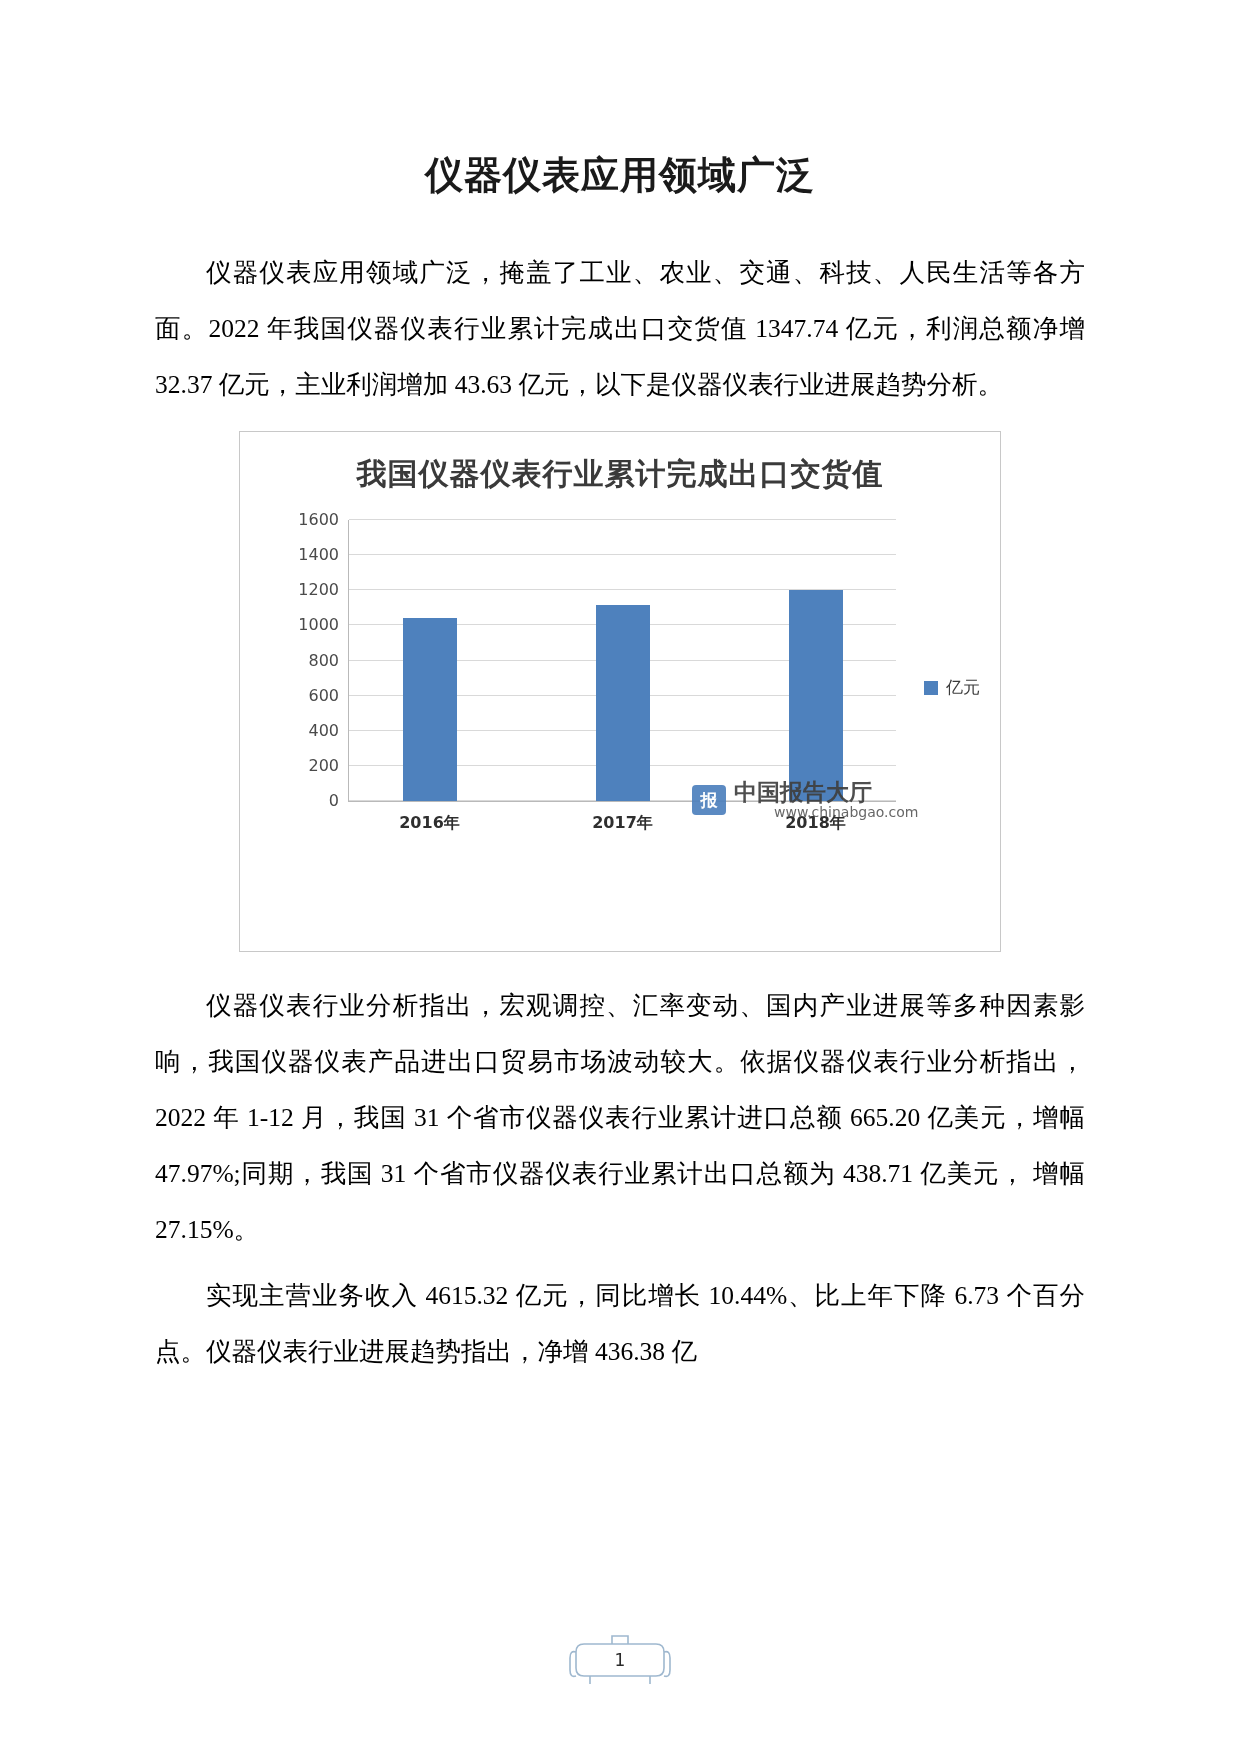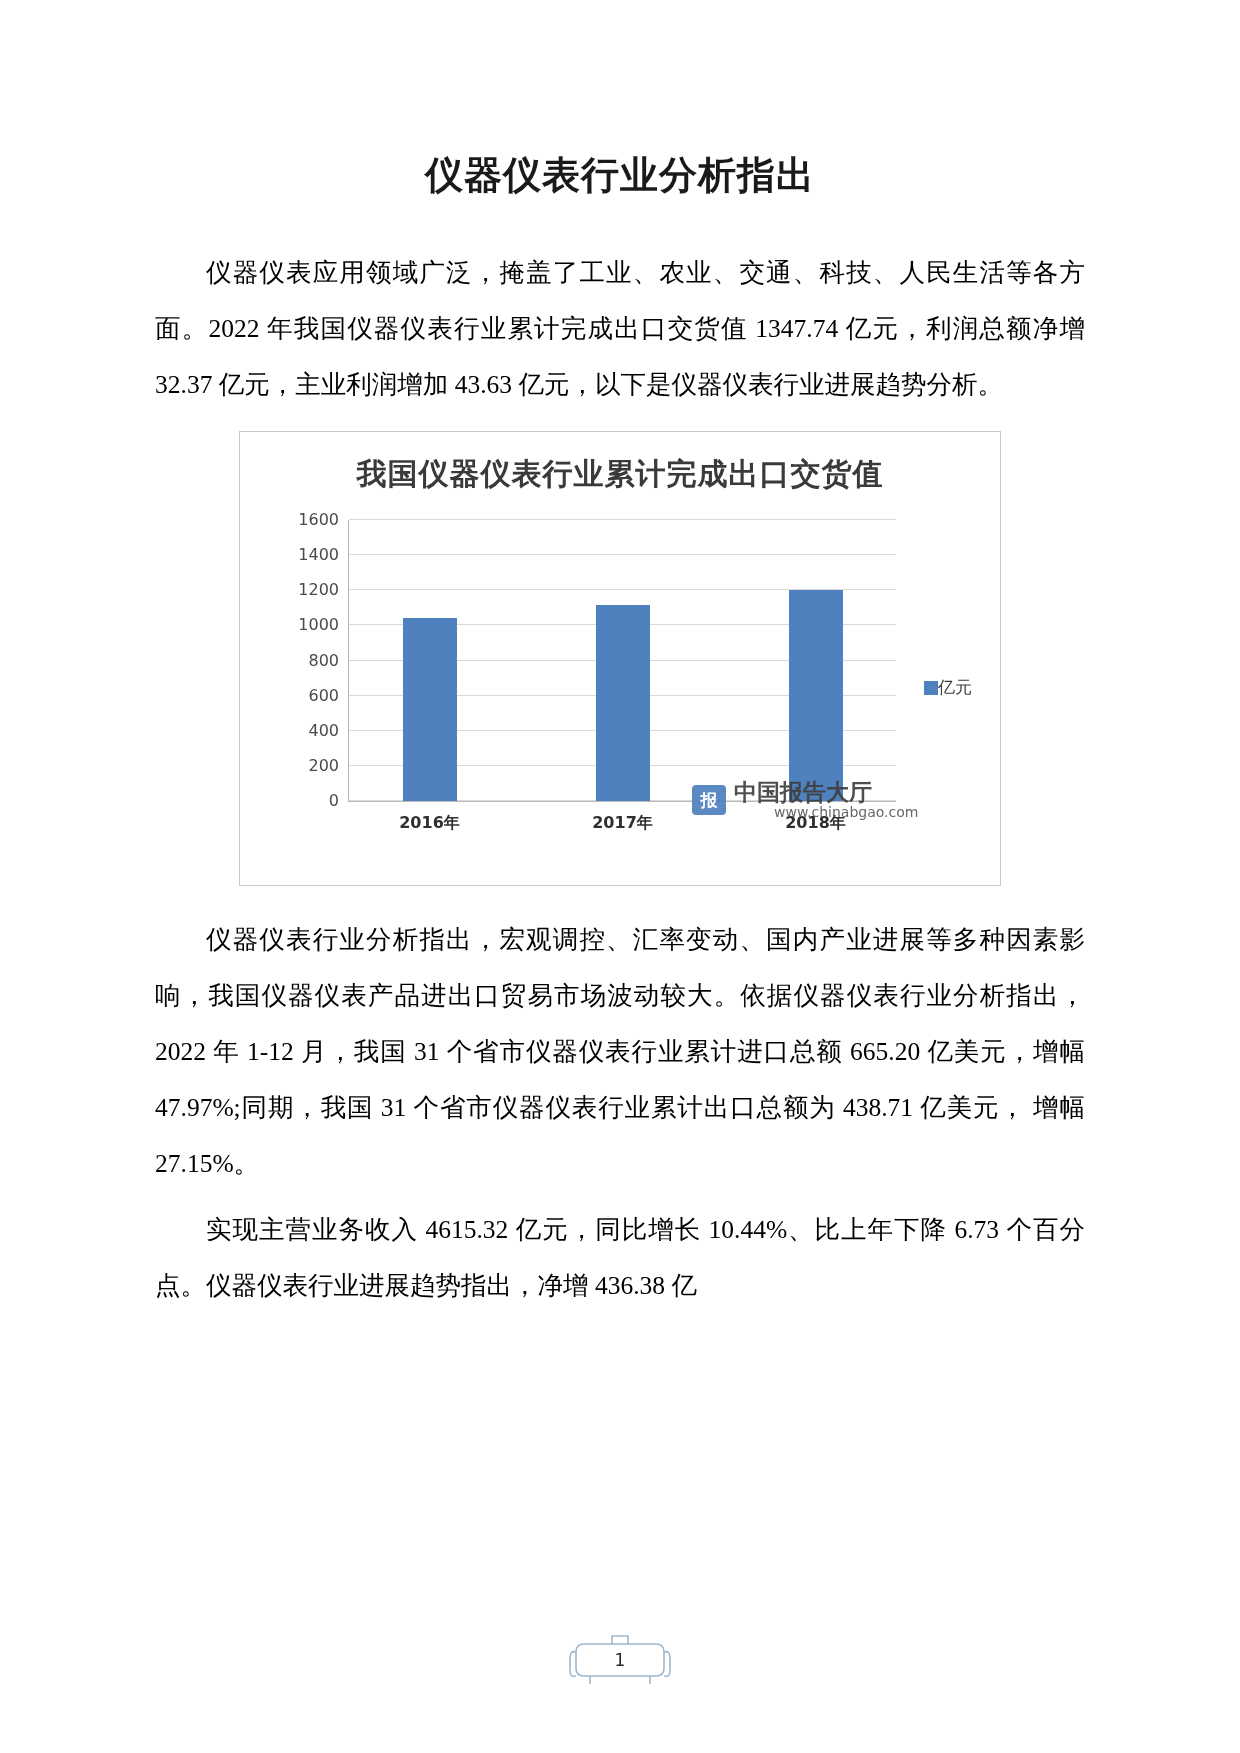--- a/index.html
+++ b/index.html
@@ -52,21 +52,21 @@
 
   
   .figure {
     margin: 18px 0 26px 0;
     display: flex;
     justify-content: center;
   }
   .chart-box {
     position: relative;
     width: 762px;
-    height: 455px;
+    height: 521px;
     border: 1px solid #c8c8c8;
     background: #ffffff;
     box-sizing: border-box;
   }
   .chart-title {
     position: absolute;
     top: 22px;
     left: 0;
     width: 100%;
     text-align: center;
@@ -135,21 +135,21 @@
     font-weight: bold;
     color: #2f2f2f;
     white-space: nowrap;
   }
   .legend {
     position: absolute;
     left: 684px;
     top: 244px;
     display: flex;
     align-items: center;
-    gap: 0;
+    gap: 8px;
   }
   .legend-swatch {
     width: 14px;
     height: 14px;
     background: #4e81bd;
   }
   .legend-label {
     font-family: "DejaVu Sans", sans-serif;
     font-size: 17px;
     color: #3a3a3a;
@@ -222,21 +222,21 @@
     left: 0; top: 0;
   }
 </style>
 </head>
 <body>
 
 <div class="page">
 
   <div class="content">
 
-    <h1 class="doc-title">仪器仪表行业分析指出</h1>
+    <h1 class="doc-title">仪器仪表应用领域广泛</h1>
 
     <p class="para">仪器仪表应用领域广泛，掩盖了工业、农业、交通、科技、人民生活等各方面。2022 年我国仪器仪表行业累计完成出口交货值 1347.74 亿元，利润总额净增 32.37 亿元，主业利润增加 43.63 亿元，以下是仪器仪表行业进展趋势分析。</p>
 
     <div class="figure">
       <div class="chart-box">
 
         <div class="chart-title">我国仪器仪表行业累计完成出口交货值</div>
 
         <div class="plot">
 

